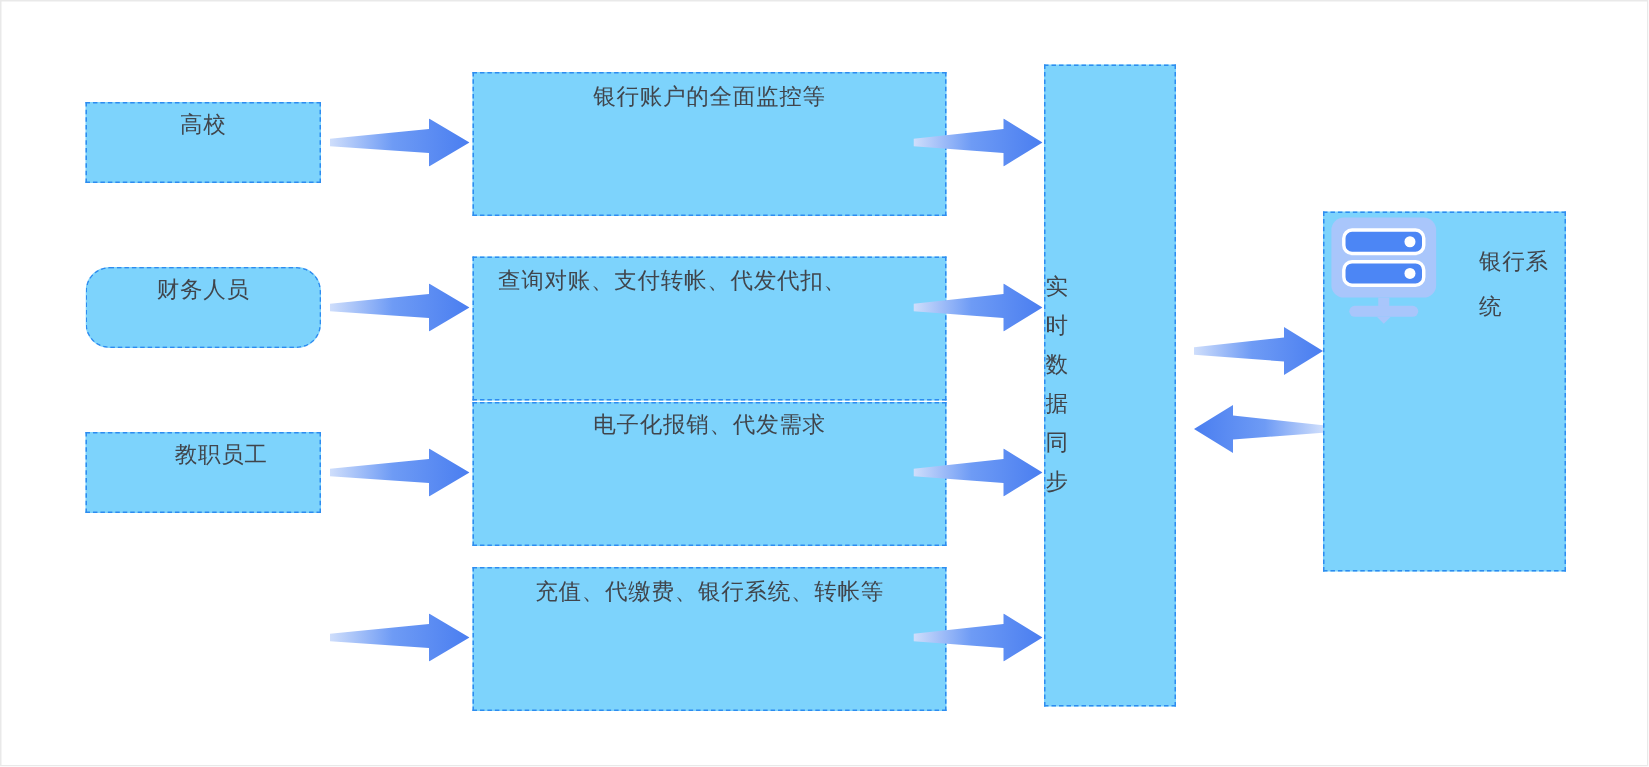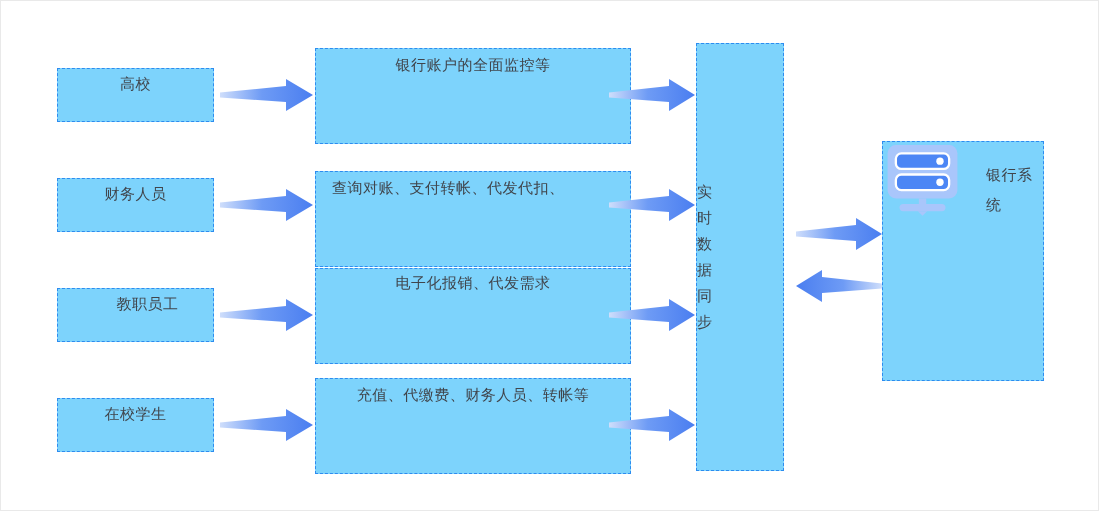--- a/index.html
+++ b/index.html
@@ -39,21 +39,21 @@
   }
 
   
   .actor {
     left: 56px;
     width: 157px;
     height: 54px;
     font-size: 15px;
   }
   .actor-1 { top: 67px; }
-  .actor-2 { top: 177px; }
+  .actor-2 { top: 177px; border-radius: 16px; }
   .actor-3 { top: 287px; padding-left: 24px; }
   .actor-4 { top: 397px; }
 
   
   .req {
     left: 314px;
     width: 316px;
     height: 96px;
     padding: 0 16px;
     justify-content: flex-start;
@@ -131,23 +131,20 @@
 <div id="canvas">
 
   <div class="node actor actor-1">
     <span>高校</span>
   </div>
   <div class="node actor actor-2">
     <span>财务人员</span>
   </div>
   <div class="node actor actor-3">
     <span>教职员工</span>
-  </div>
-  <div class="node actor actor-4">
-    <span>在校学生</span>
   </div>
 
   <svg class="arrow arrow-a1" viewBox="0 0 93 32">
     <defs>
       <linearGradient id="gradR" x1="0" y1="0" x2="1" y2="0">
         <stop offset="0%" stop-color="#cfdefb"></stop>
         <stop offset="45%" stop-color="#6e9bf5"></stop>
         <stop offset="100%" stop-color="#4a7ef0"></stop>
       </linearGradient>
       <linearGradient id="gradL" x1="1" y1="0" x2="0" y2="0">
@@ -178,21 +175,21 @@
       <div>查询对账、支付转帐、代发代扣、</div>
     </div>
   </div>
   <div class="node req req-3 req-center">
     <div class="req-inner">
       <div>电子化报销、代发需求</div>
     </div>
   </div>
   <div class="node req req-4 req-center">
     <div class="req-inner">
-      <div>充值、代缴费、财务人员、转帐等</div>
+      <div>充值、代缴费、银行系统、转帐等</div>
     </div>
   </div>
 
   <svg class="arrow arrow-b1" viewBox="0 0 86 32">
     <path d="M0,13.5 L60,7 L60,0 L86,16 L60,32 L60,23 L0,18.5 Z" fill="url(#gradR)"></path>
   </svg>
   <svg class="arrow arrow-b2" viewBox="0 0 86 32">
     <path d="M0,13.5 L60,7 L60,0 L86,16 L60,32 L60,23 L0,18.5 Z" fill="url(#gradR)"></path>
   </svg>
   <svg class="arrow arrow-b3" viewBox="0 0 86 32">

